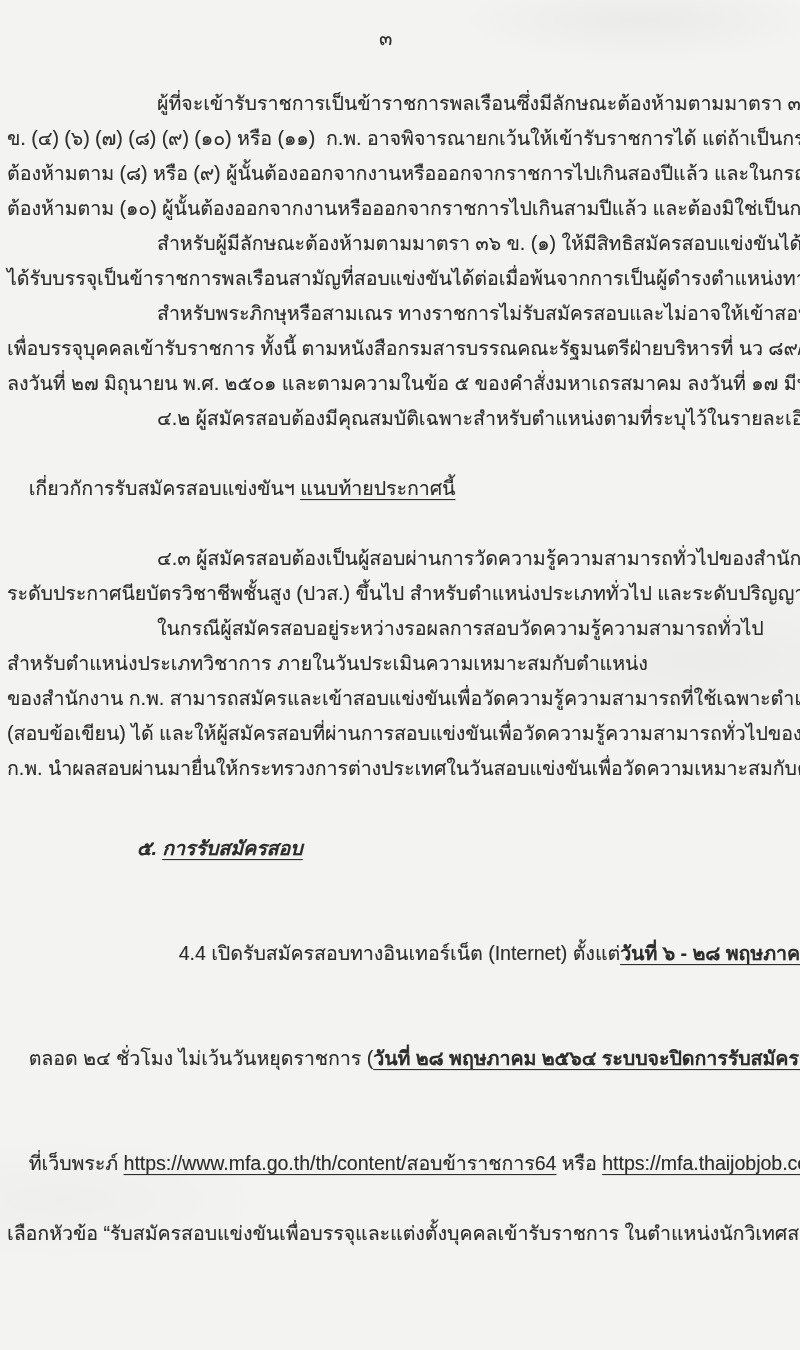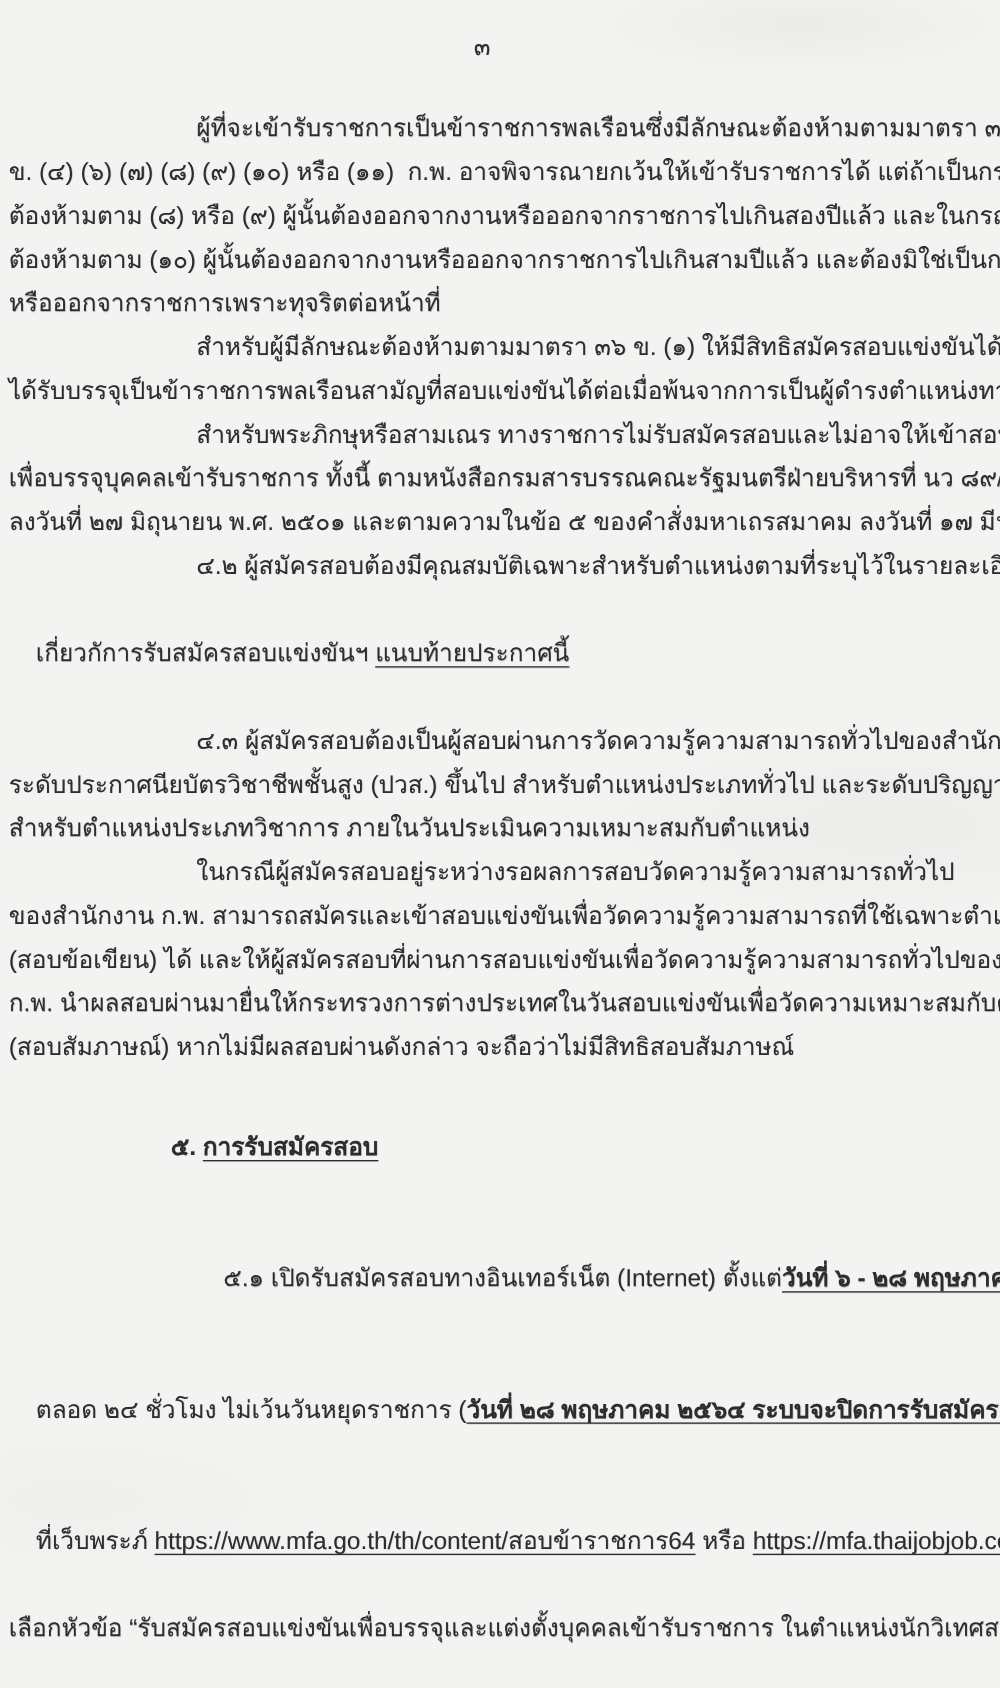--- a/index.html
+++ b/index.html
@@ -17,65 +17,63 @@
     color:#2d2d2d;
     text-shadow:0.3px 0.3px 0.6px rgba(45,45,45,0.35);
     background:
       radial-gradient(ellipse 260px 60px at 640px 20px, rgba(0,0,0,0.035), transparent 70%),
       radial-gradient(ellipse 380px 120px at 710px 660px, rgba(0,0,0,0.03), transparent 70%),
       radial-gradient(ellipse 300px 90px at 60px 1200px, rgba(0,0,0,0.02), transparent 70%);
   }
   .pageno{margin-left:372px;line-height:24px;margin-bottom:36px;}
   .ln{white-space:pre;}
   .i1{margin-left:150px;}
-  .ih{margin-left:108px;margin-top:10px;font-weight:bold;}
+  .ih{margin-left:108px;margin-top:10px;font-weight:bold;font-style:italic;}
   .b{font-weight:bold;}
   .u{text-decoration:underline;text-underline-offset:4px;text-decoration-thickness:1.3px;}
 </style>
 </head>
 <body>
 
 <div class="page">
 
   <div class="pageno">๓</div>
 
   <div class="ln i1">ผู้ที่จะเข้ารับราชการเป็นข้าราชการพลเรือนซึ่งมีลักษณะต้องห้ามตามมาตรา ๓๖</div>
   <div class="ln">ข. (๔) (๖) (๗) (๘) (๙) (๑๐) หรือ (๑๑)  ก.พ. อาจพิจารณายกเว้นให้เข้ารับราชการได้ แต่ถ้าเป็นกรณีมีลักษณะ</div>
   <div class="ln">ต้องห้ามตาม (๘) หรือ (๙) ผู้นั้นต้องออกจากงานหรือออกจากราชการไปเกินสองปีแล้ว และในกรณีมีลักษณะ</div>
   <div class="ln">ต้องห้ามตาม (๑๐) ผู้นั้นต้องออกจากงานหรือออกจากราชการไปเกินสามปีแล้ว และต้องมิใช่เป็นกรณีออกจากงาน</div>
-  <div class="ln">หรือออกจากราชการเพราะทุจริตต่อหน้าที่</div>
 
   <div class="ln i1">สำหรับผู้มีลักษณะต้องห้ามตามมาตรา ๓๖ ข. (๑) ให้มีสิทธิสมัครสอบแข่งขันได้ แต่จะมีสิทธิ</div>
   <div class="ln">ได้รับบรรจุเป็นข้าราชการพลเรือนสามัญที่สอบแข่งขันได้ต่อเมื่อพ้นจากการเป็นผู้ดำรงตำแหน่งทางการเมืองแล้ว</div>
 
   <div class="ln i1">สำหรับพระภิกษุหรือสามเณร ทางราชการไม่รับสมัครสอบและไม่อาจให้เข้าสอบแข่งขัน</div>
   <div class="ln">เพื่อบรรจุบุคคลเข้ารับราชการ ทั้งนี้ ตามหนังสือกรมสารบรรณคณะรัฐมนตรีฝ่ายบริหารที่ นว ๘๙/๒๕๐๑</div>
   <div class="ln">ลงวันที่ ๒๗ มิถุนายน พ.ศ. ๒๕๐๑ และตามความในข้อ ๕ ของคำสั่งมหาเถรสมาคม ลงวันที่ ๑๗ มีนาคม</div>
 
   <div class="ln i1">๔.๒ ผู้สมัครสอบต้องมีคุณสมบัติเฉพาะสำหรับตำแหน่งตามที่ระบุไว้ในรายละเอียด</div>
   <div class="ln">
     <span>เกี่ยวกัการรับสมัครสอบแข่งขันฯ </span><span class="u">แนบท้ายประกาศนี้</span>
   </div>
 
   <div class="ln i1">๔.๓ ผู้สมัครสอบต้องเป็นผู้สอบผ่านการวัดความรู้ความสามารถทั่วไปของสำนักงาน ก.พ.</div>
   <div class="ln">ระดับประกาศนียบัตรวิชาชีพชั้นสูง (ปวส.) ขึ้นไป สำหรับตำแหน่งประเภททั่วไป และระดับปริญญาตรีขึ้นไป</div>
+  <div class="ln i1">ในกรณีผู้สมัครสอบอยู่ระหว่างรอผลการสอบวัดความรู้ความสามารถทั่วไป</div>
+
   <div class="ln">สำหรับตำแหน่งประเภทวิชาการ ภายในวันประเมินความเหมาะสมกับตำแหน่ง</div>
-
-  <div class="ln i1">ในกรณีผู้สมัครสอบอยู่ระหว่างรอผลการสอบวัดความรู้ความสามารถทั่วไป</div>
   <div class="ln">ของสำนักงาน ก.พ. สามารถสมัครและเข้าสอบแข่งขันเพื่อวัดความรู้ความสามารถที่ใช้เฉพาะตำแหน่ง</div>
   <div class="ln">(สอบข้อเขียน) ได้ และให้ผู้สมัครสอบที่ผ่านการสอบแข่งขันเพื่อวัดความรู้ความสามารถทั่วไปของสำนักงาน</div>
   <div class="ln">ก.พ. นำผลสอบผ่านมายื่นให้กระทรวงการต่างประเทศในวันสอบแข่งขันเพื่อวัดความเหมาะสมกับตำแหน่ง</div>
-  <div class="ln">(สอบสัมภาษณ์) หากไม่มีผลสอบผ่านดังกล่าว จะถือว่าไม่มีสิทธิสอบสัมภาษณ์</div>
 
   <div class="ln ih">
     <span class="b">๕. </span><span class="b u">การรับสมัครสอบ</span>
   </div>
 
   <div class="ln i1">
-    <span>๕.๑ เปิดรับสมัครสอบทางอินเทอร์เน็ต (Internet) ตั้งแต่</span><span class="b u">วันที่ ๖ - ๒๘ พฤษภาคม ๒๕๖๔</span>
+    <span>4.4 เปิดรับสมัครสอบทางอินเทอร์เน็ต (Internet) ตั้งแต่</span><span class="b u">วันที่ ๖ - ๒๘ พฤษภาคม ๒๕๖๔</span>
   </div>
   <div class="ln">
     <span>ตลอด ๒๔ ชั่วโมง ไม่เว้นวันหยุดราชการ (</span><span class="b u">วันที่ ๒๘ พฤษภาคม ๒๕๖๔ ระบบจะปิดการรับสมัครเวลา ๑๗.๐๐ น.</span>
   </div>
   <div class="ln">
     <span>ที่เว็บพระภ์ </span><span class="u">https://www.mfa.go.th/th/content/สอบข้าราชการ64</span><span> หรือ </span><span class="u">https://mfa.thaijobjob.com</span>
   </div>
   <div class="ln">เลือกหัวข้อ “รับสมัครสอบแข่งขันเพื่อบรรจุและแต่งตั้งบุคคลเข้ารับราชการ ในตำแหน่งนักวิเทศสหการปฏิบัติการ</div>
 
 </div>

